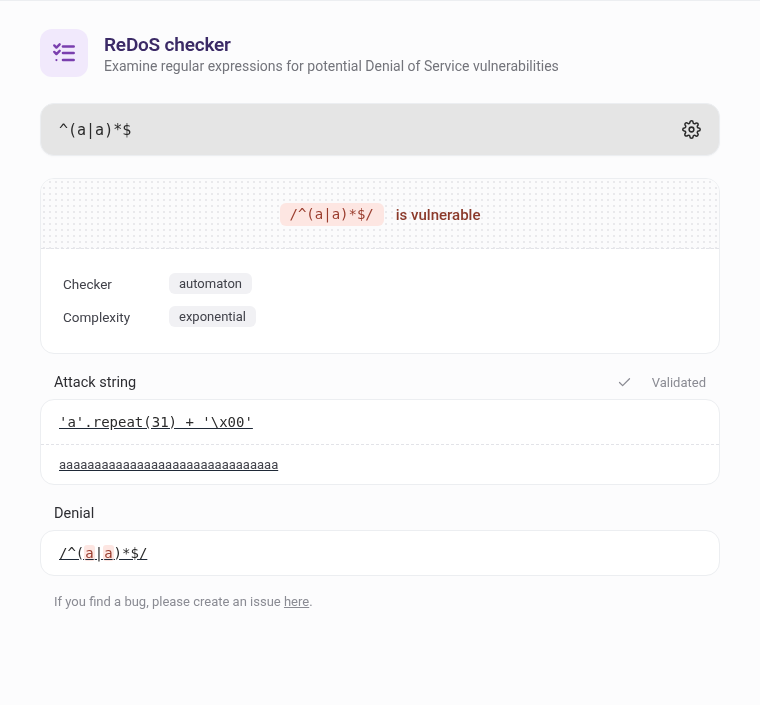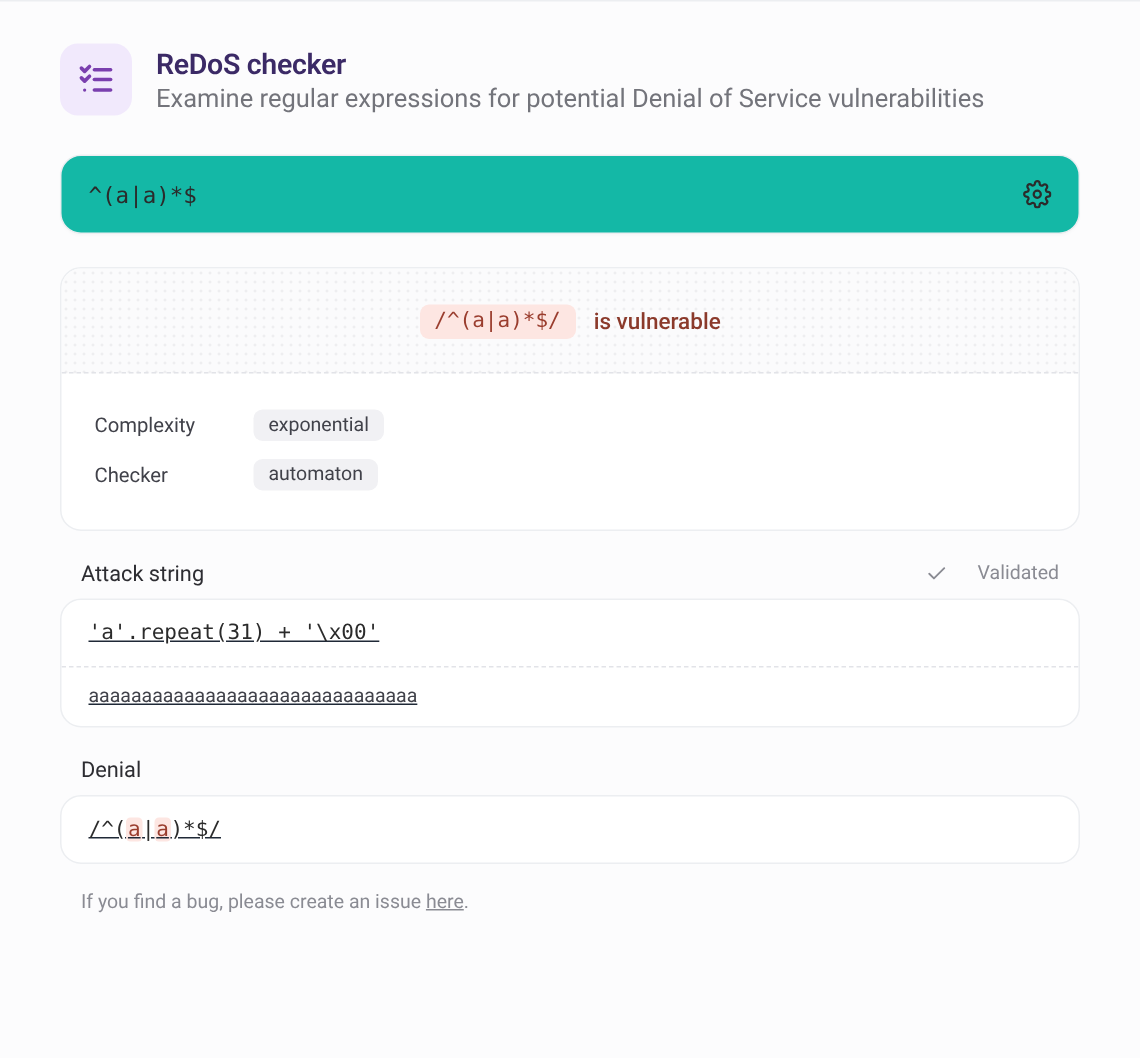--- a/index.html
+++ b/index.html
@@ -31,26 +31,26 @@
       justify-content: center;
       flex-shrink: 0;
     }
     .header-text h1 {
       font-size: 19px;
       font-weight: 600;
       color: #3b2a66;
       letter-spacing: -0.2px;
     }
     .header-text p {
-      font-size: 17px;
+      font-size: 14px;
       color: #73747b;
       margin-top: 2px;
     }
     .input-bar {
-      background: #14b8a6;
+      background: #e5e5e5;
       border: 1px solid #eceef1;
       border-radius: 14px;
       padding: 10px 12px 10px 18px;
       display: flex;
       align-items: center;
       gap: 10px;
       box-shadow: 0 1px 2px rgba(0,0,0,0.02);
     }
     .regex-input {
       flex: 1;
@@ -219,26 +219,26 @@
     </button>
   </div>
 
   <div class="result-panel">
     <div class="result-top">
       <span class="regex-pill">/^(a|a)*$/</span>
       <span class="verdict">is vulnerable</span>
     </div>
     <div class="result-body">
       <div class="kv-row">
+        <span class="kv-label">Checker</span>
+        <span class="kv-badge">automaton</span>
+      </div>
+      <div class="kv-row">
         <span class="kv-label">Complexity</span>
         <span class="kv-badge">exponential</span>
-      </div>
-      <div class="kv-row">
-        <span class="kv-label">Checker</span>
-        <span class="kv-badge">automaton</span>
       </div>
     </div>
   </div>
 
   <div class="section-label">
     <span>Attack string</span>
     <span class="validated">
       <svg width="15" height="15" viewBox="0 0 24 24" fill="none" stroke="#8a8b93" stroke-width="2" stroke-linecap="round" stroke-linejoin="round">
         <polyline points="20 6 9 17 4 12"></polyline>
       </svg>

